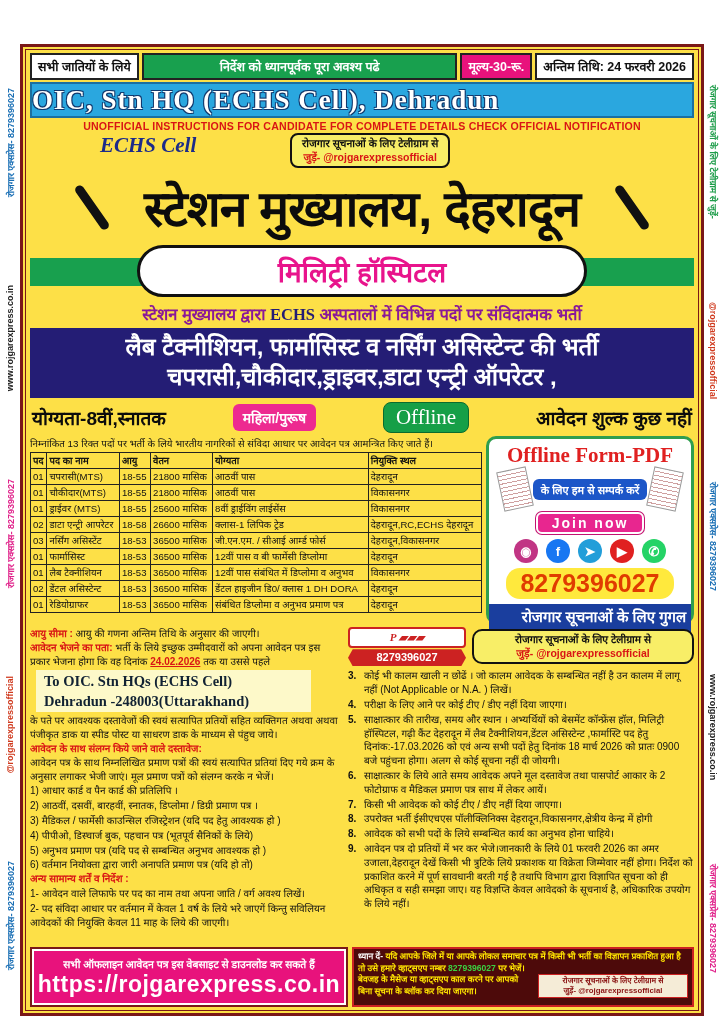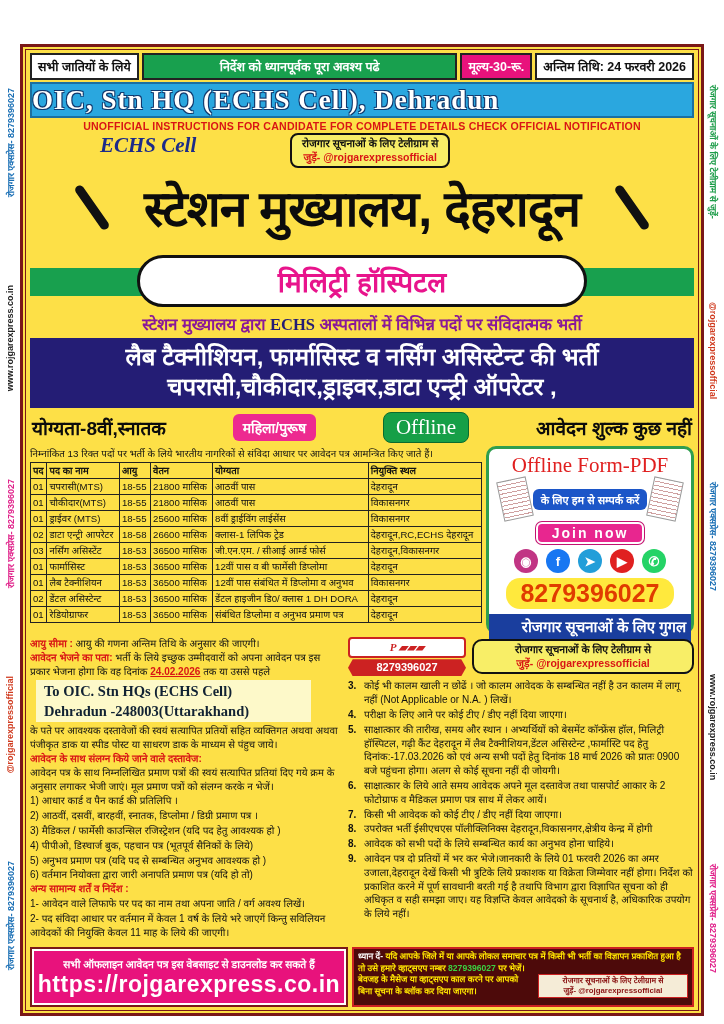--- a/index.html
+++ b/index.html
@@ -31,21 +31,21 @@
   .echs-row { display:flex; align-items:flex-start; margin-top:1px; height:38px; }
   .echs-cell { font-family:"Liberation Serif", serif; font-weight:bold; font-style:italic; color:#1c2b8a; font-size:21px; margin-left:70px; }
   .ybox { background:#f8ee67; border:2px solid #111; border-radius:8px; padding:2px 10px; text-align:center; margin:0 auto; font-size:10.5px; font-weight:bold; line-height:1.3; }
   .ybox .l2 { color:#d91515; }
 
   .big-title-row { display:flex; align-items:center; justify-content:center; height:72px; }
   .swoosh { width:52px; height:9px; background:#111; border-radius:5px; transform:rotate(55deg); flex:0 0 auto; }
   .swoosh.r { transform:rotate(55deg); }
   .big-title { font-size:50px; font-weight:900; color:#0c0c0c; letter-spacing:-1px; margin:0 26px; white-space:nowrap; }
 
-  .band { position:relative; height:54px; margin-top:12px; }
+  .band { position:relative; height:54px; margin-top:2px; }
   .band::before { content:""; position:absolute; left:0; right:0; top:13px; height:28px; background:#18a04e; }
   .oval { position:relative; margin:0 auto; width:450px; height:52px; background:#fff; border:3px solid #111; border-radius:28px; display:flex; align-items:center; justify-content:center; }
   .oval span { color:#e8148c; font-size:28px; font-weight:900; }
 
   .subhead { text-align:center; font-size:16.5px; font-weight:800; color:#8a1899; margin-top:3px; white-space:nowrap; }
   .subhead .echs { font-family:"Liberation Serif", serif; color:#241d75; }
 
   .navy-box { background:#241d75; color:#fff; text-align:center; padding:4px 2px 6px; margin-top:3px; }
   .navy-box div { font-size:24px; font-weight:800; line-height:1.25; white-space:nowrap; }
 
@@ -55,21 +55,21 @@
   .pill-offline { background:#169f47; color:#fff; font-family:"Liberation Serif", serif; font-size:21px; font-weight:normal; border-radius:8px; border:1px solid #0b6b2e; padding:2px 12px; }
 
   
   .main-row { display:flex; gap:4px; }
   .main-left { flex:1; min-width:0; }
   .tbl-intro { font-size:9.8px; margin:1px 0 2px; white-space:nowrap; }
   table.posts { border-collapse:collapse; width:100%; }
   table.posts th, table.posts td { border:1px solid #222; font-size:9.6px; padding:1px 2px; text-align:left; white-space:nowrap; overflow:hidden; }
   table.posts th { font-weight:bold; }
   .offline-box { flex:0 0 208px; border:3px solid #2f9e4f; border-radius:10px; background:#fff; padding:4px 4px 0; display:flex; flex-direction:column; align-items:center; height:188px; }
-  .ob-title { color:#e02020; font-size:21px; font-weight:400; font-family:"Liberation Serif", serif; }
+  .ob-title { color:#e02020; font-size:21px; font-weight:700; font-family:"Liberation Serif", serif; }
   .ob-sub-row { display:flex; align-items:center; gap:3px; margin-top:1px; width:100%; justify-content:center; }
   .paper { width:30px; height:40px; background:repeating-linear-gradient(#ffffff 0 3px, #cfa0a0 3px 4px); border:1px solid #999; flex:0 0 auto; }
   .paper.l { transform:rotate(-12deg); }
   .paper.r { transform:rotate(12deg); }
   .ob-sub { background:#1c56c8; color:#fff; font-size:11px; font-weight:bold; border-radius:6px; padding:3px 8px; white-space:nowrap; }
   .join { background:#e8268f; color:#fff; font-size:14px; font-weight:bold; letter-spacing:2px; border-radius:6px; border:2px solid #fff; box-shadow:0 0 0 1px #c21370; padding:1px 14px; margin-top:3px; }
   .icons-row { display:flex; gap:8px; margin-top:5px; }
   .sicon { width:24px; height:24px; border-radius:50%; color:#fff; font-size:13px; font-weight:bold; display:flex; align-items:center; justify-content:center; }
   .ob-phone { background:#ffe93d; border-radius:14px; color:#e03c00; font-size:25px; font-weight:900; padding:1px 14px; margin-top:5px; }
   .ob-footer { background:#1a3e9e; width:calc(100% + 8px); margin-top:5px; border-radius:0 0 6px 6px; text-align:center; padding:2px 0 3px; }

